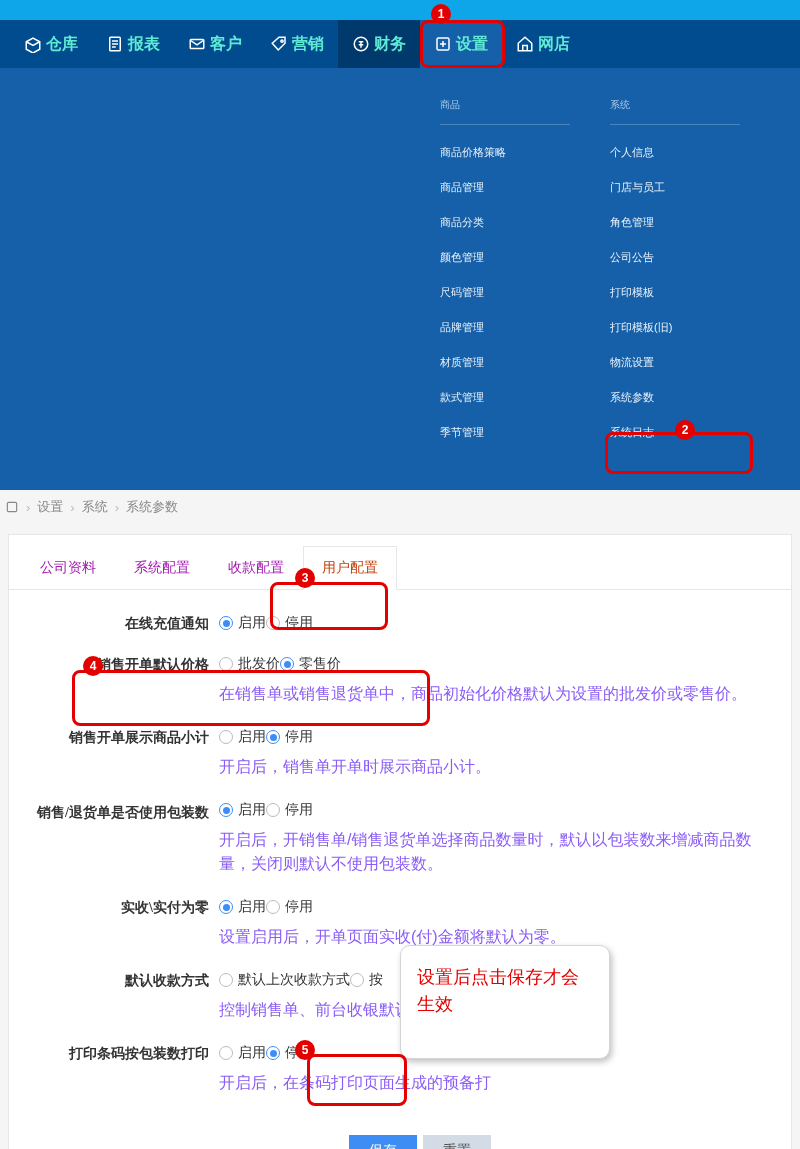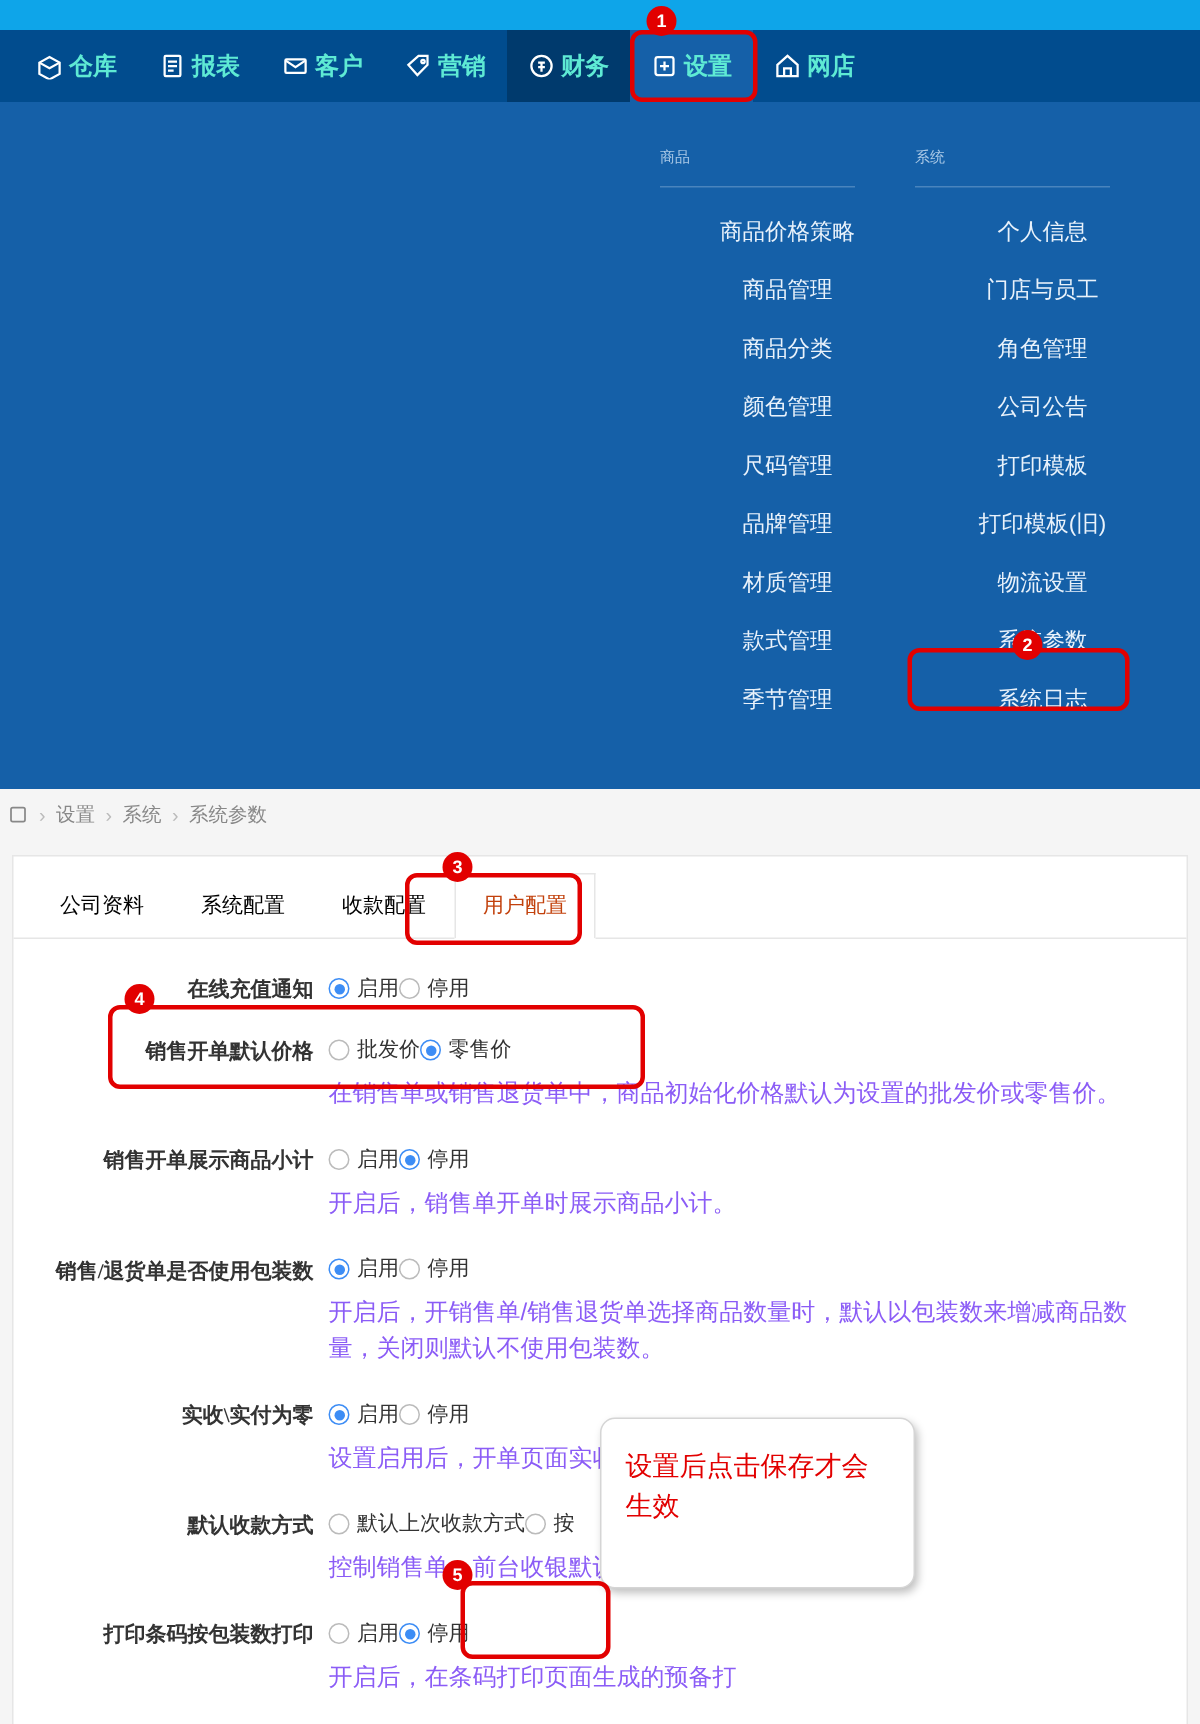--- a/index.html
+++ b/index.html
@@ -32,24 +32,23 @@
   }
   .mega-leftpad { width: 420px; }
   .mega-col { width: 170px; }
   .mega-col h4 {
     color: #a9c8e6; font-size: 10px; font-weight: 400;
     border-bottom: 1px solid #4984bd;
     padding-bottom: 12px; margin-bottom: 20px;
     width: 130px;
   }
   .mega-col .mega-item {
-    color: #e9f2fb; font-size: 15px;
+    color: #e9f2fb; font-size: 11px;
     margin-bottom: 20px; cursor: pointer;
     display: block;
-    text-align: center;
   }
 
   
   .bc-wrap { background: #f5f5f5; padding: 8px 0; }
   .bc {
     font-size: 13px; color: #888;
     display: flex; align-items: center; gap: 7px;
     padding-left: 5px;
   }
   .bc .bc-icon { width: 14px; height: 14px; }
@@ -58,21 +57,21 @@
   
   .card {
     background: #fff; margin: 0 8px;
     border: 1px solid #e6e6e6;
   }
   .tabs {
     display: flex; border-bottom: 1px solid #e6e6e6;
     padding-left: 12px; padding-top: 10px;
   }
   .tabs .tab {
-    padding: 12px 18px; font-size: 14px; color: #000000;
+    padding: 12px 18px; font-size: 14px; color: #a21caf;
     cursor: pointer; border: 1px solid transparent;
     position: relative; top: 1px;
   }
   .tabs .tab.active {
     color: #c2410c;
     border: 1px solid #e6e6e6; border-bottom: 1px solid #fff;
     background: #fff;
   }
 
   .form { padding: 24px 20px 10px 20px; }

